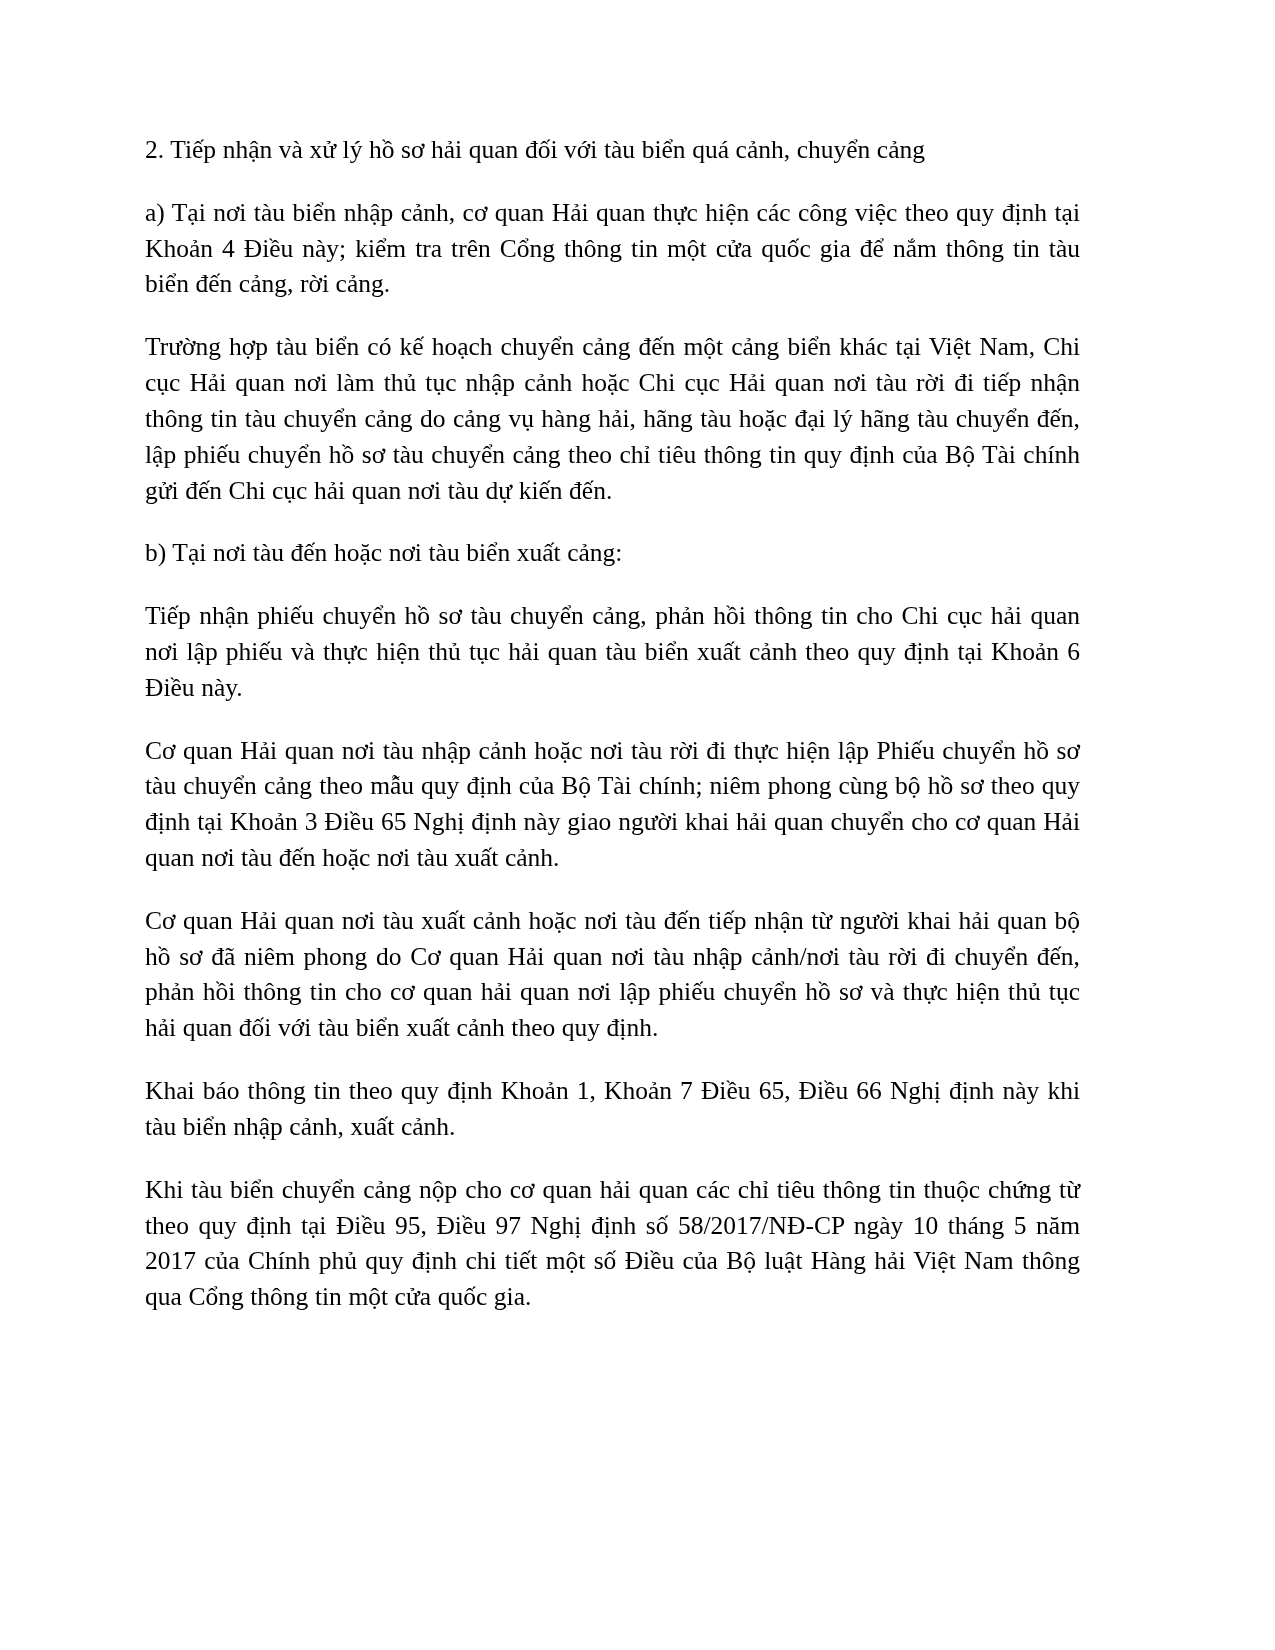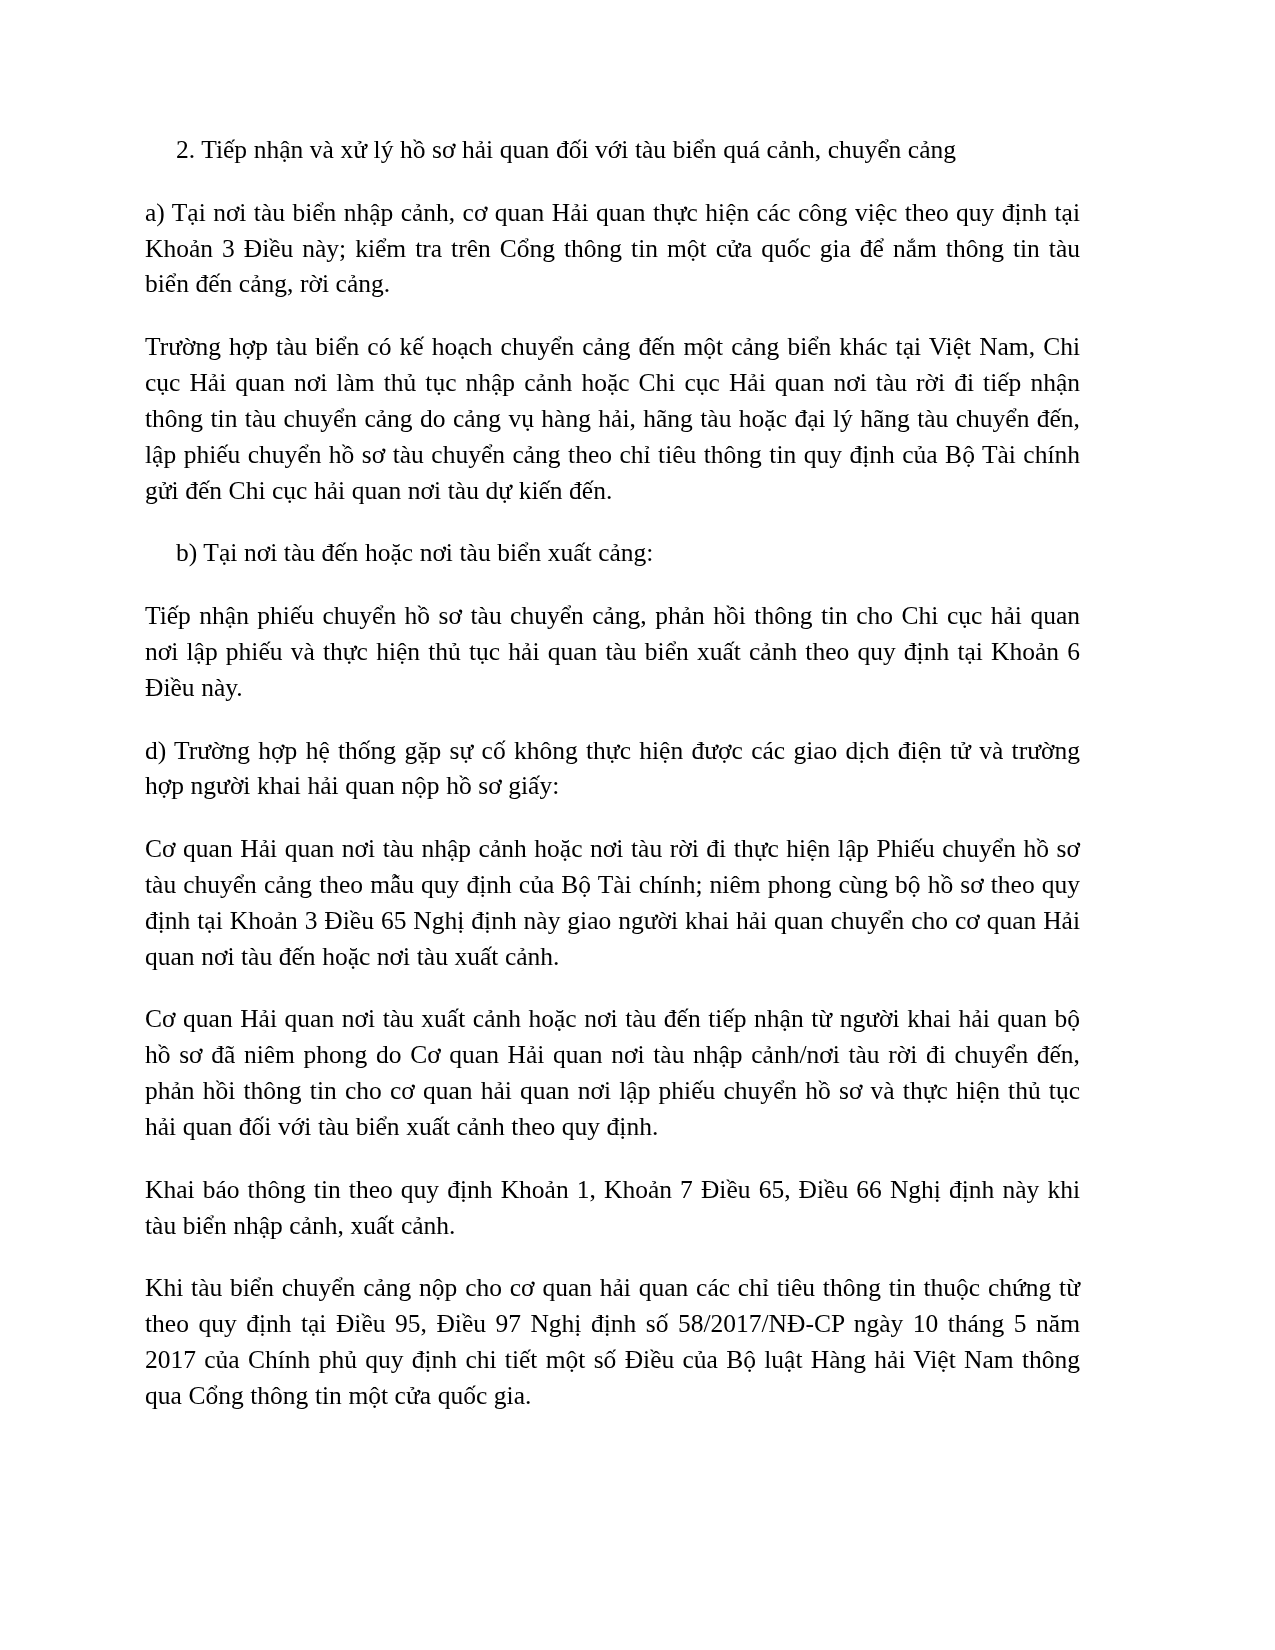--- a/index.html
+++ b/index.html
@@ -35,41 +35,39 @@
     text-justify: inter-word;
     word-spacing: 0.2px;
     hyphens: none;
   }
   p.para:last-child {
     margin-bottom: 0;
   }
   
   p.para.single-line {
     text-align: left;
-    margin-left: 31px;
   }
 </style>
 </head>
 <body>
 
 <div class="page">
   <div class="content">
 
     <p class="para single-line">2. Tiếp nhận và xử lý hồ sơ hải quan đối với tàu biển quá cảnh, chuyển cảng</p>
 
-    <p class="para">a) Tại nơi tàu biển nhập cảnh, cơ quan Hải quan thực hiện các công việc theo quy định tại Khoản 3 Điều này; kiểm tra trên Cổng thông tin một cửa quốc gia để nắm thông tin tàu biển đến cảng, rời cảng.</p>
+    <p class="para">a) Tại nơi tàu biển nhập cảnh, cơ quan Hải quan thực hiện các công việc theo quy định tại Khoản 4 Điều này; kiểm tra trên Cổng thông tin một cửa quốc gia để nắm thông tin tàu biển đến cảng, rời cảng.</p>
 
     <p class="para">Trường hợp tàu biển có kế hoạch chuyển cảng đến một cảng biển khác tại Việt Nam, Chi cục Hải quan nơi làm thủ tục nhập cảnh hoặc Chi cục Hải quan nơi tàu rời đi tiếp nhận thông tin tàu chuyển cảng do cảng vụ hàng hải, hãng tàu hoặc đại lý hãng tàu chuyển đến, lập phiếu chuyển hồ sơ tàu chuyển cảng theo chỉ tiêu thông tin quy định của Bộ Tài chính gửi đến Chi cục hải quan nơi tàu dự kiến đến.</p>
 
     <p class="para single-line">b) Tại nơi tàu đến hoặc nơi tàu biển xuất cảng:</p>
 
     <p class="para">Tiếp nhận phiếu chuyển hồ sơ tàu chuyển cảng, phản hồi thông tin cho Chi cục hải quan nơi lập phiếu và thực hiện thủ tục hải quan tàu biển xuất cảnh theo quy định tại Khoản 6 Điều này.</p>
 
 
-    <p class="para">d) Trường hợp hệ thống gặp sự cố không thực hiện được các giao dịch điện tử và trường hợp người khai hải quan nộp hồ sơ giấy:</p>
 
     <p class="para">Cơ quan Hải quan nơi tàu nhập cảnh hoặc nơi tàu rời đi thực hiện lập Phiếu chuyển hồ sơ tàu chuyển cảng theo mẫu quy định của Bộ Tài chính; niêm phong cùng bộ hồ sơ theo quy định tại Khoản 3 Điều 65 Nghị định này giao người khai hải quan chuyển cho cơ quan Hải quan nơi tàu đến hoặc nơi tàu xuất cảnh.</p>
 
     <p class="para">Cơ quan Hải quan nơi tàu xuất cảnh hoặc nơi tàu đến tiếp nhận từ người khai hải quan bộ hồ sơ đã niêm phong do Cơ quan Hải quan nơi tàu nhập cảnh/nơi tàu rời đi chuyển đến, phản hồi thông tin cho cơ quan hải quan nơi lập phiếu chuyển hồ sơ và thực hiện thủ tục hải quan đối với tàu biển xuất cảnh theo quy định.</p>
 
 
     <p class="para">Khai báo thông tin theo quy định Khoản 1, Khoản 7 Điều 65, Điều 66 Nghị định này khi tàu biển nhập cảnh, xuất cảnh.</p>
 
     <p class="para">Khi tàu biển chuyển cảng nộp cho cơ quan hải quan các chỉ tiêu thông tin thuộc chứng từ theo quy định tại Điều 95, Điều 97 Nghị định số 58/2017/NĐ-CP ngày 10 tháng 5 năm 2017 của Chính phủ quy định chi tiết một số Điều của Bộ luật Hàng hải Việt Nam thông qua Cổng thông tin một cửa quốc gia.</p>
 

